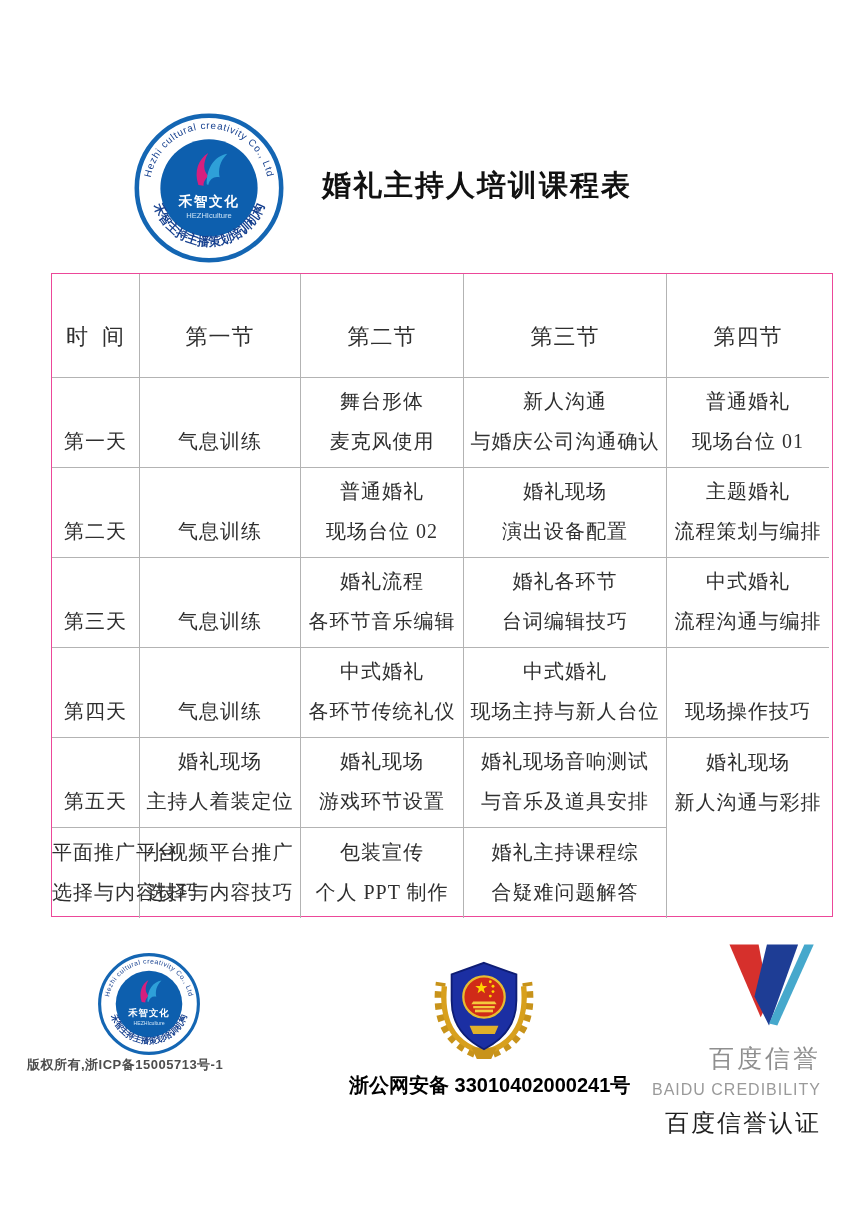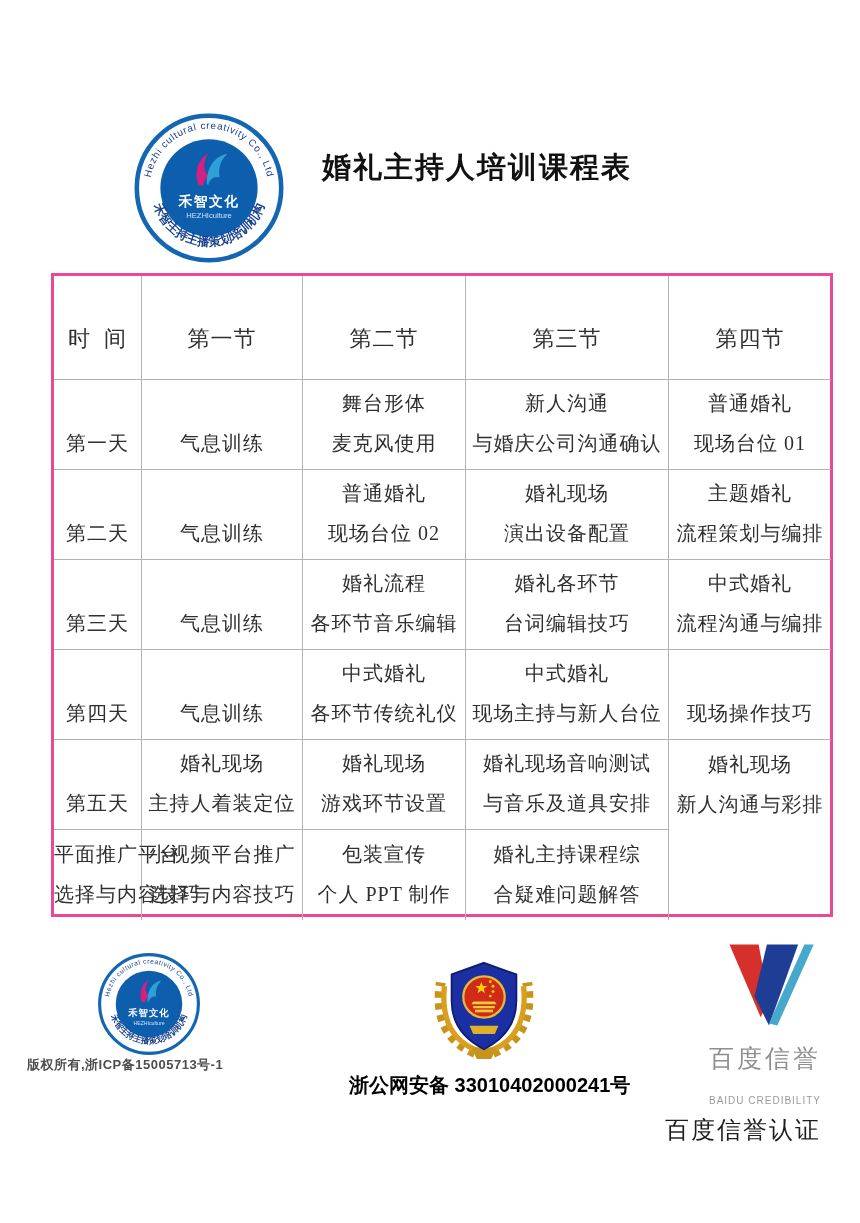--- a/index.html
+++ b/index.html
@@ -3,48 +3,48 @@
 <meta charset="utf-8">
 <title>婚礼主持人培训课程表</title>
 <style>
   html,body{margin:0;padding:0;background:#fff;}
   .page{position:relative;width:860px;height:1223px;background:#fff;overflow:hidden;
         font-family:"Liberation Serif","DejaVu Serif",serif;color:#2f2f2f;}
 
   
   .logo-top{position:absolute;left:133px;top:112px;width:152px;height:152px;}
   .logo-bottom{position:absolute;left:70px;top:0;width:104px;height:104px;}
-  .page-title{position:absolute;left:322px;top:148px;width:330px;margin:0;
+  .page-title{position:absolute;left:322px;top:166px;width:330px;margin:0;
               font-size:29px;font-weight:bold;letter-spacing:2px;color:#111;white-space:pre;}
 
   
   .course-table{position:absolute;left:51px;top:273px;width:782px;height:644px;
                 display:grid;grid-template-columns:88px 161px 163px 203px 162px;
                 grid-template-rows:104px repeat(6,90px);
-                border:3px solid #ec4899;box-sizing:border-box;}
+                border:1px solid #ec4899;box-sizing:border-box;}
   .cell{display:flex;flex-direction:column;justify-content:flex-end;
         border-right:1px solid #b3b3b3;border-bottom:1px solid #b3b3b3;
         box-sizing:border-box;padding-bottom:6px;font-size:20px;}
   .cell:nth-child(5n){border-right:none;}
   .cell:nth-last-child(-n+5){border-bottom:none;}
   .cell.head{padding-bottom:20px;font-size:22px;}
   .ln{height:40px;line-height:40px;text-align:center;white-space:pre;letter-spacing:1px;}
 
   
   .f-left{position:absolute;left:27px;top:952px;width:250px;}
   .copyright{margin-top:0;font-family:"Liberation Sans","DejaVu Sans",sans-serif;
              font-size:13px;font-weight:bold;color:#4d4d4d;letter-spacing:0.5px;white-space:pre;}
   .f-center{position:absolute;left:338px;top:950px;width:270px;text-align:right;margin-left:11px;}
   .police-badge{display:block;margin:0 auto;}
   .police-text{margin-top:10px;font-family:"Liberation Sans","DejaVu Sans",sans-serif;
                font-size:20px;font-weight:bold;color:#000;white-space:pre;}
   .f-right{position:absolute;left:641px;top:938px;width:180px;text-align:right;
            font-family:"Liberation Sans","DejaVu Sans",sans-serif;}
   .baidu-title{margin-top:4px;font-size:25px;color:#8f8f8f;letter-spacing:3px;white-space:pre;}
-  .baidu-sub{margin-top:20px;font-size:10px;color:#9a9a9a;letter-spacing:1px;white-space:pre;}
+  .baidu-sub{margin-top:6px;font-size:16px;color:#9a9a9a;letter-spacing:1px;white-space:pre;}
   .baidu-caption{margin-top:8px;font-size:24px;color:#1d1d1d;letter-spacing:2px;white-space:pre;}
 
   
   .arc-en{font-size:13px;fill:#16408f;font-family:"Liberation Sans",sans-serif;letter-spacing:1px;}
   .arc-cn{font-size:16px;font-weight:bold;fill:#16408f;}
   .logo-cn{font-size:18px;font-weight:bold;fill:#ffffff;letter-spacing:2px;}
   .logo-en{font-size:10px;fill:#cde4f6;font-family:"Liberation Sans",sans-serif;}
 </style>
 </head>
 <body>

